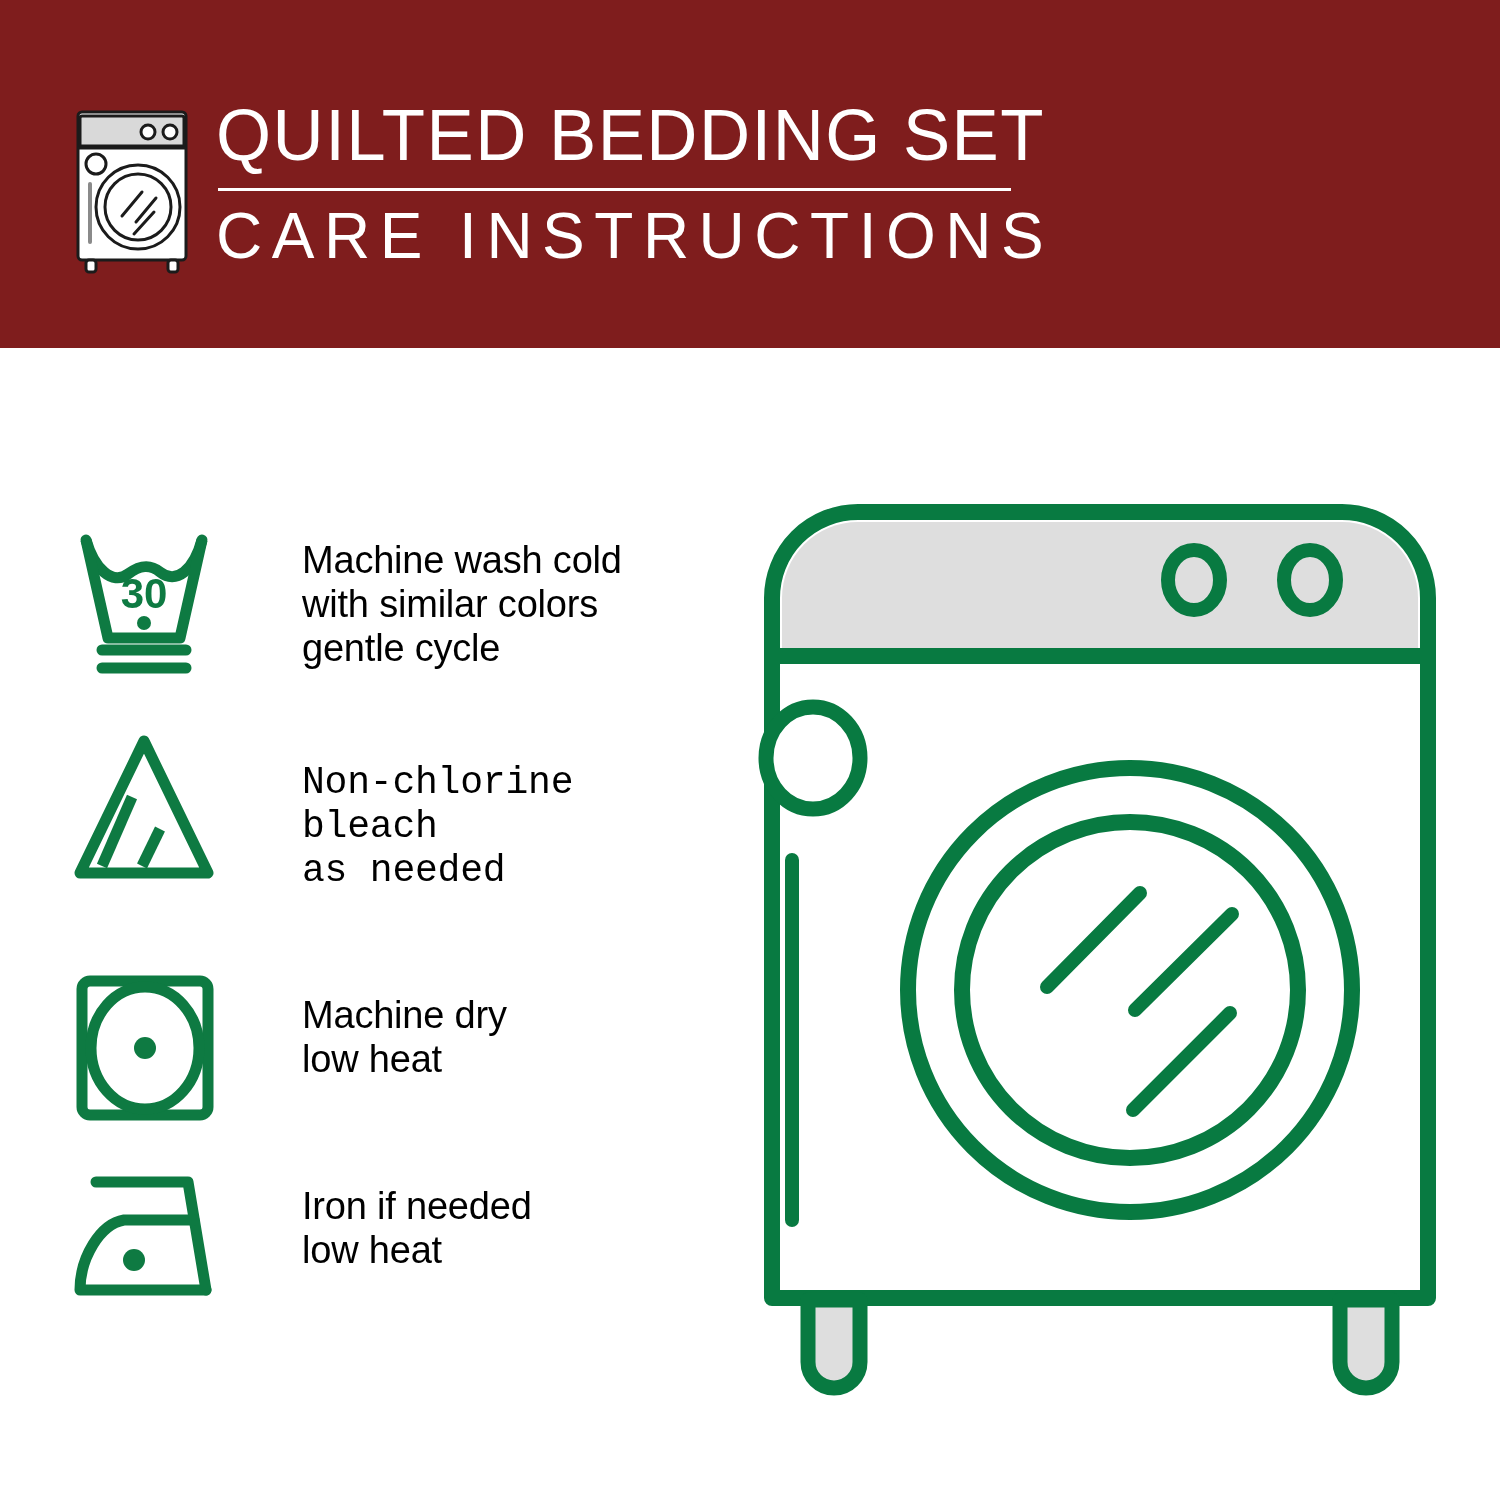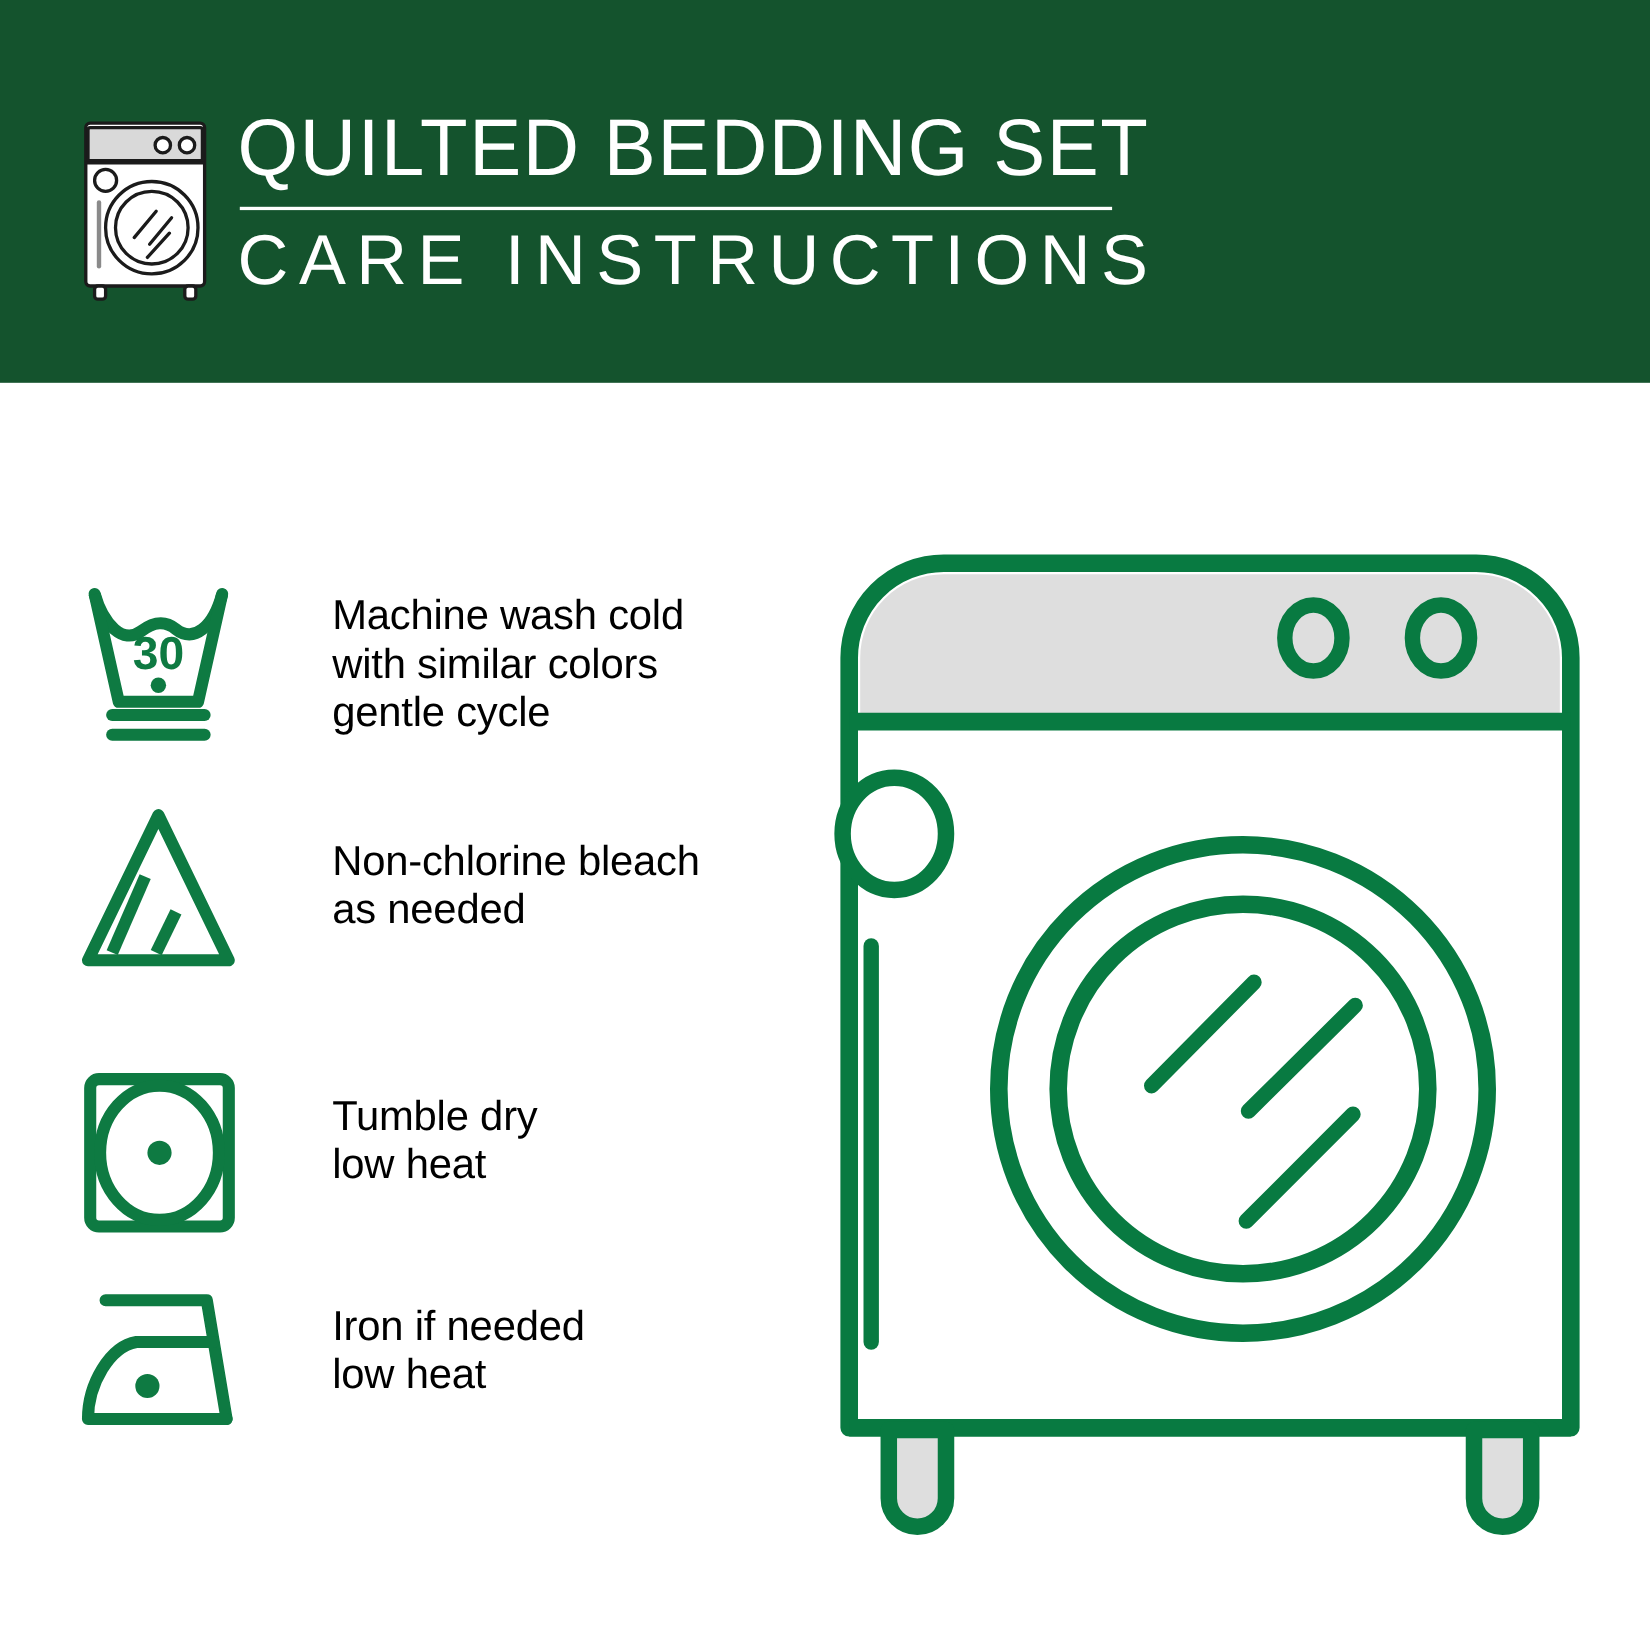--- a/index.html
+++ b/index.html
@@ -20,21 +20,21 @@
     background: #ffffff;
   }
 
   
   .header-band {
     position: absolute;
     left: 0;
     top: 0;
     width: 1500px;
     height: 348px;
-    background: #14532d;
+    background: #7f1d1d;
   }
   .header-logo {
     position: absolute;
     left: 62px;
     top: 104px;
     width: 140px;
     height: 172px;
   }
   .header-text-block {
     position: absolute;
@@ -103,21 +103,21 @@
   .care-label {
     font-family: "Liberation Sans", sans-serif;
     font-size: 38px;
     line-height: 44px;
     color: #000000;
     letter-spacing: -0.2px;
     white-space: pre-line;
     padding-left: 70px;
   }
   .care-item-1 .care-label { padding-top: 12px; }
-  .care-item-2 .care-label { padding-top: 28px; }
+  .care-item-2 .care-label { padding-top: 28px; font-family: Liberation Mono, monospace; }
   .care-item-3 .care-label { padding-top: 20px; }
   .care-item-4 .care-label { padding-top: 18px; }
 
   
   .machine-wrap {
     position: absolute;
     left: 740;
     top: 480px;
     width: 720px;
     height: 940px;
@@ -205,21 +205,21 @@
     </div>
 
     <div class="care-item care-item-3">
       <div class="care-icon">
         <svg viewBox="0 0 160 150" width="160" height="150" aria-hidden="true">
           <rect x="10" y="8" width="126" height="134" rx="8" ry="8" fill="none" stroke="#0e7a42" stroke-width="11"></rect>
           <ellipse cx="73" cy="75" rx="54" ry="61" fill="none" stroke="#0e7a42" stroke-width="11"></ellipse>
           <circle cx="73" cy="75" r="11" fill="#0e7a42"></circle>
         </svg>
       </div>
-      <div class="care-label">Tumble dry
+      <div class="care-label">Machine dry
 low heat</div>
     </div>
 
     <div class="care-item care-item-4">
       <div class="care-icon">
         <svg viewBox="0 0 160 150" width="160" height="150" aria-hidden="true">
           <g fill="none" stroke="#0e7a42" stroke-width="11" stroke-linecap="round" stroke-linejoin="round">
 
             <path d="M24 16 L 116 16 L 134 124"></path>
 

